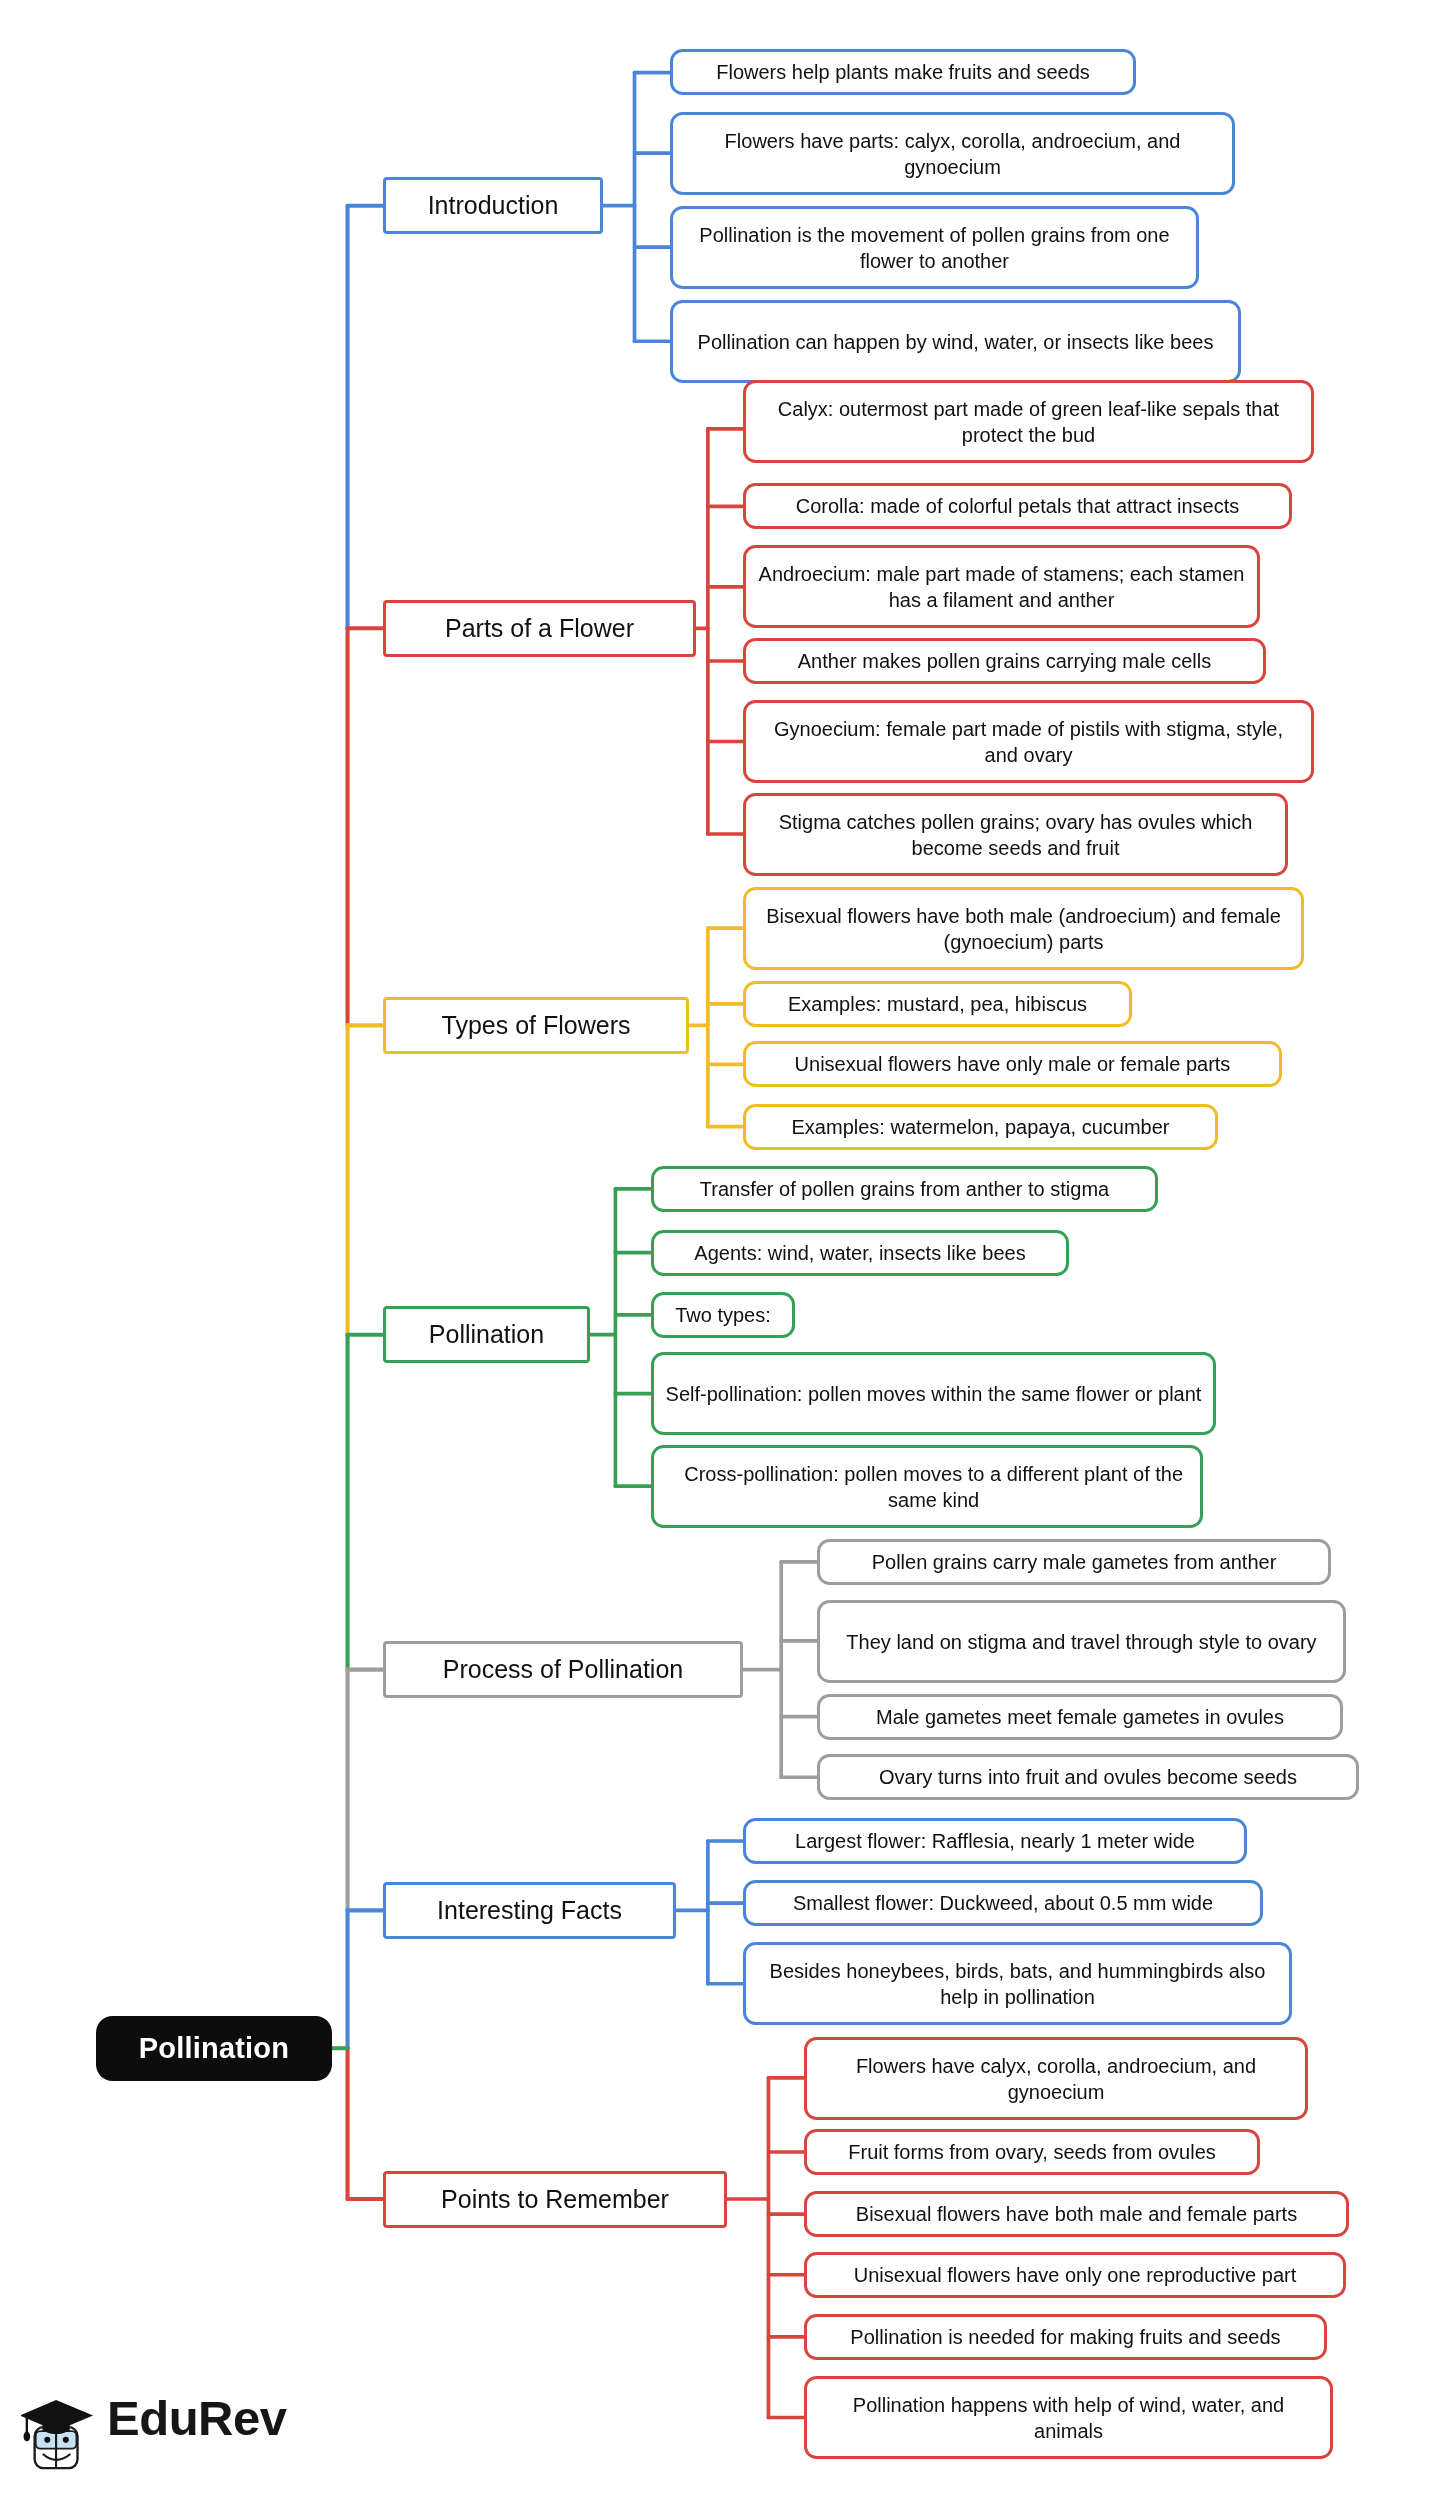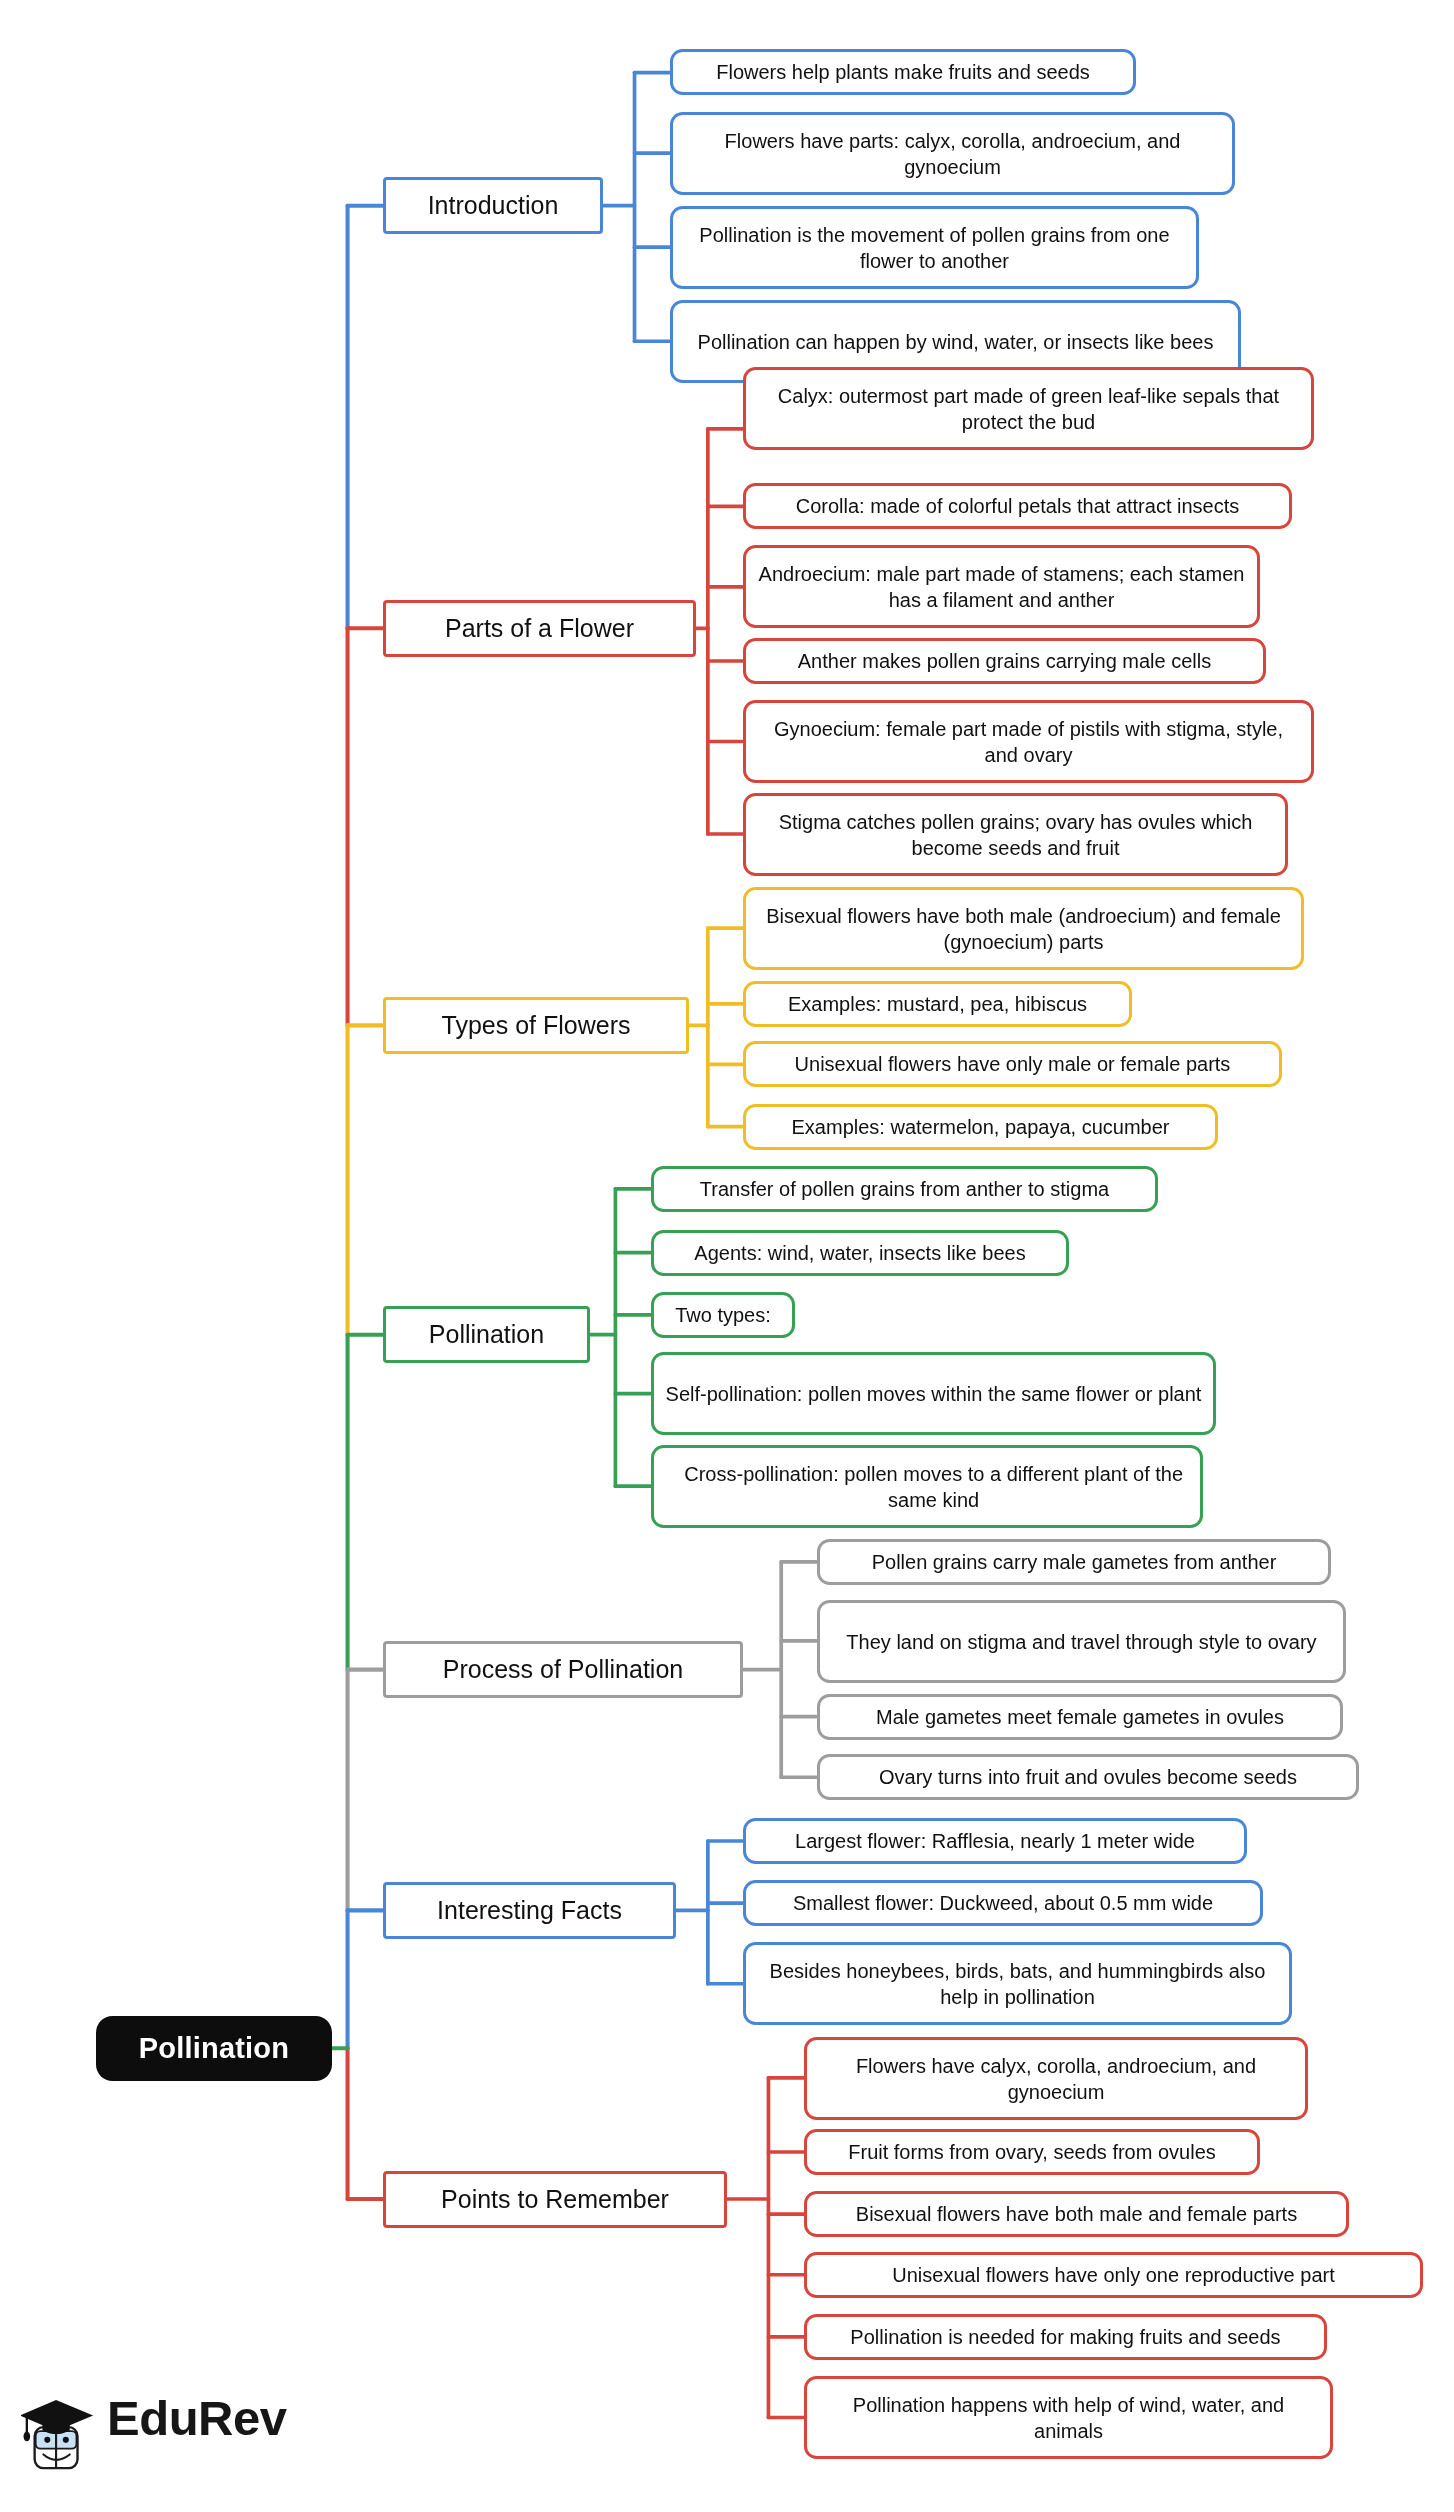--- a/index.html
+++ b/index.html
@@ -165,21 +165,21 @@
       </div>
       <div class="node leaf-node" style="border-color: rgb(74, 134, 216); left: 670px; top: 206px; width: 529px; height: 83px;">
         <span>Pollination is the movement of pollen grains from one flower to another</span>
       </div>
       <div class="node leaf-node" style="border-color: rgb(74, 134, 216); left: 670px; top: 300px; width: 571px; height: 83px;">
         <span>Pollination can happen by wind, water, or insects like bees</span>
       </div>
       <div class="node branch-node" style="border-color: rgb(216, 69, 60); left: 383px; top: 600px; width: auto; height: 57px; min-width: 313px;">
         <span>Parts of a Flower</span>
       </div>
-      <div class="node leaf-node" style="border-color: rgb(216, 69, 60); left: 743px; top: 367px; width: 571px; height: 83px;">
+      <div class="node leaf-node" style="border-color: rgb(216, 69, 60); left: 743px; top: 380px; width: 571px; height: 83px;">
         <span>Calyx: outermost part made of green leaf-like sepals that protect the bud</span>
       </div>
       <div class="node leaf-node" style="border-color: rgb(216, 69, 60); left: 743px; top: 483px; width: 549px; height: 46px;">
         <span>Corolla: made of colorful petals that attract insects</span>
       </div>
       <div class="node leaf-node" style="border-color: rgb(216, 69, 60); left: 743px; top: 545px; width: 517px; height: 83px;">
         <span>Androecium: male part made of stamens; each stamen has a filament and anther</span>
       </div>
       <div class="node leaf-node" style="border-color: rgb(216, 69, 60); left: 743px; top: 638px; width: 523px; height: 46px;">
         <span>Anther makes pollen grains carrying male cells</span>
@@ -255,21 +255,21 @@
       </div>
       <div class="node leaf-node" style="border-color: rgb(216, 69, 60); left: 804px; top: 2037px; width: 504px; height: 83px; text-align: center;">
         <span>Flowers have calyx, corolla, androecium, and gynoecium</span>
       </div>
       <div class="node leaf-node" style="border-color: rgb(216, 69, 60); left: 804px; top: 2129px; width: 456px; height: 46px;">
         <span>Fruit forms from ovary, seeds from ovules</span>
       </div>
       <div class="node leaf-node" style="border-color: rgb(216, 69, 60); left: 804px; top: 2191px; width: 545px; height: 46px;">
         <span>Bisexual flowers have both male and female parts</span>
       </div>
-      <div class="node leaf-node" style="border-color: rgb(216, 69, 60); left: 804px; top: 2252px; width: 619px; height: 46px;">
+      <div class="node leaf-node" style="border-color: rgb(216, 69, 60); left: 804px; top: 2252px; width: 542px; height: 46px;">
         <span>Unisexual flowers have only one reproductive part</span>
       </div>
       <div class="node leaf-node" style="border-color: rgb(216, 69, 60); left: 804px; top: 2314px; width: 523px; height: 46px;">
         <span>Pollination is needed for making fruits and seeds</span>
       </div>
       <div class="node leaf-node" style="border-color: rgb(216, 69, 60); left: 804px; top: 2376px; width: 529px; height: 83px;">
         <span>Pollination happens with help of wind, water, and animals</span>
       </div>
     </div>
 

